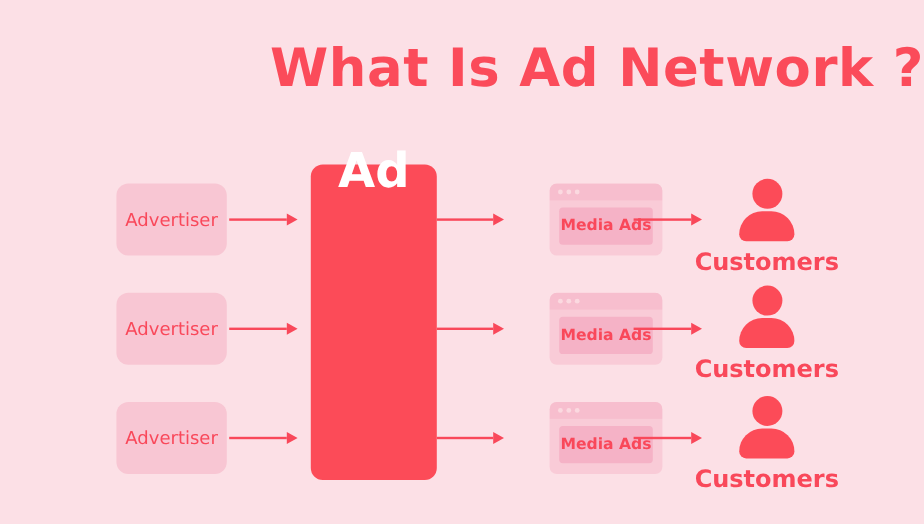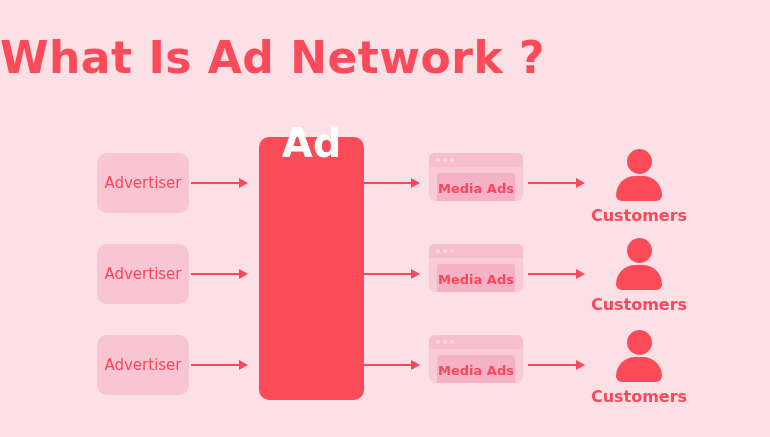--- a/index.html
+++ b/index.html
@@ -24,25 +24,26 @@
     position: relative;
     width: 770px;
     height: 437px;
     background: var(--background);
   }
   .title {
     position: absolute;
     top: 32px;
     left: 0;
     width: 770px;
-    text-align: left;
+    text-align: right;
     font-size: 44px;
     font-weight: bold;
     letter-spacing: 0.5px;
     color: var(--title-red);
+    padding-left: 17px;
   }
   
   .adv-box {
     position: absolute;
     left: 97px;
     width: 92px;
     height: 60px;
     background: var(--box-pink);
     border-radius: 10px;
     display: flex;
@@ -76,23 +77,23 @@
   }
   .network-box .small {
     font-size: 16px;
     font-weight: bold;
     letter-spacing: 0.5px;
     margin-top: 3px;
   }
   
   .media-window {
     position: absolute;
-    left: 429px;
+    left: 458px;
     width: 94px;
-    height: 48px;
+    height: 60px;
     background: var(--window-body);
     border-radius: 6px;
     overflow: hidden;
   }
   .media-bar {
     position: absolute;
     top: 0; left: 0;
     width: 94px;
     height: 14px;
     background: var(--window-bar);
@@ -138,21 +139,21 @@
     background: var(--accent);
   }
   .person-body {
     width: 46px; height: 25px;
     margin-top: 2px;
     border-radius: 23px 23px 7px 7px;
     background: var(--accent);
   }
   .customer .label {
     margin-top: 5px;
-    font-size: 16px;
+    font-size: 20px;
     font-weight: bold;
     color: var(--text-red);
   }
   
   .arrow {
     position: absolute;
     height: 2px;
     background: var(--text-red);
   }
   .arrow::after {

